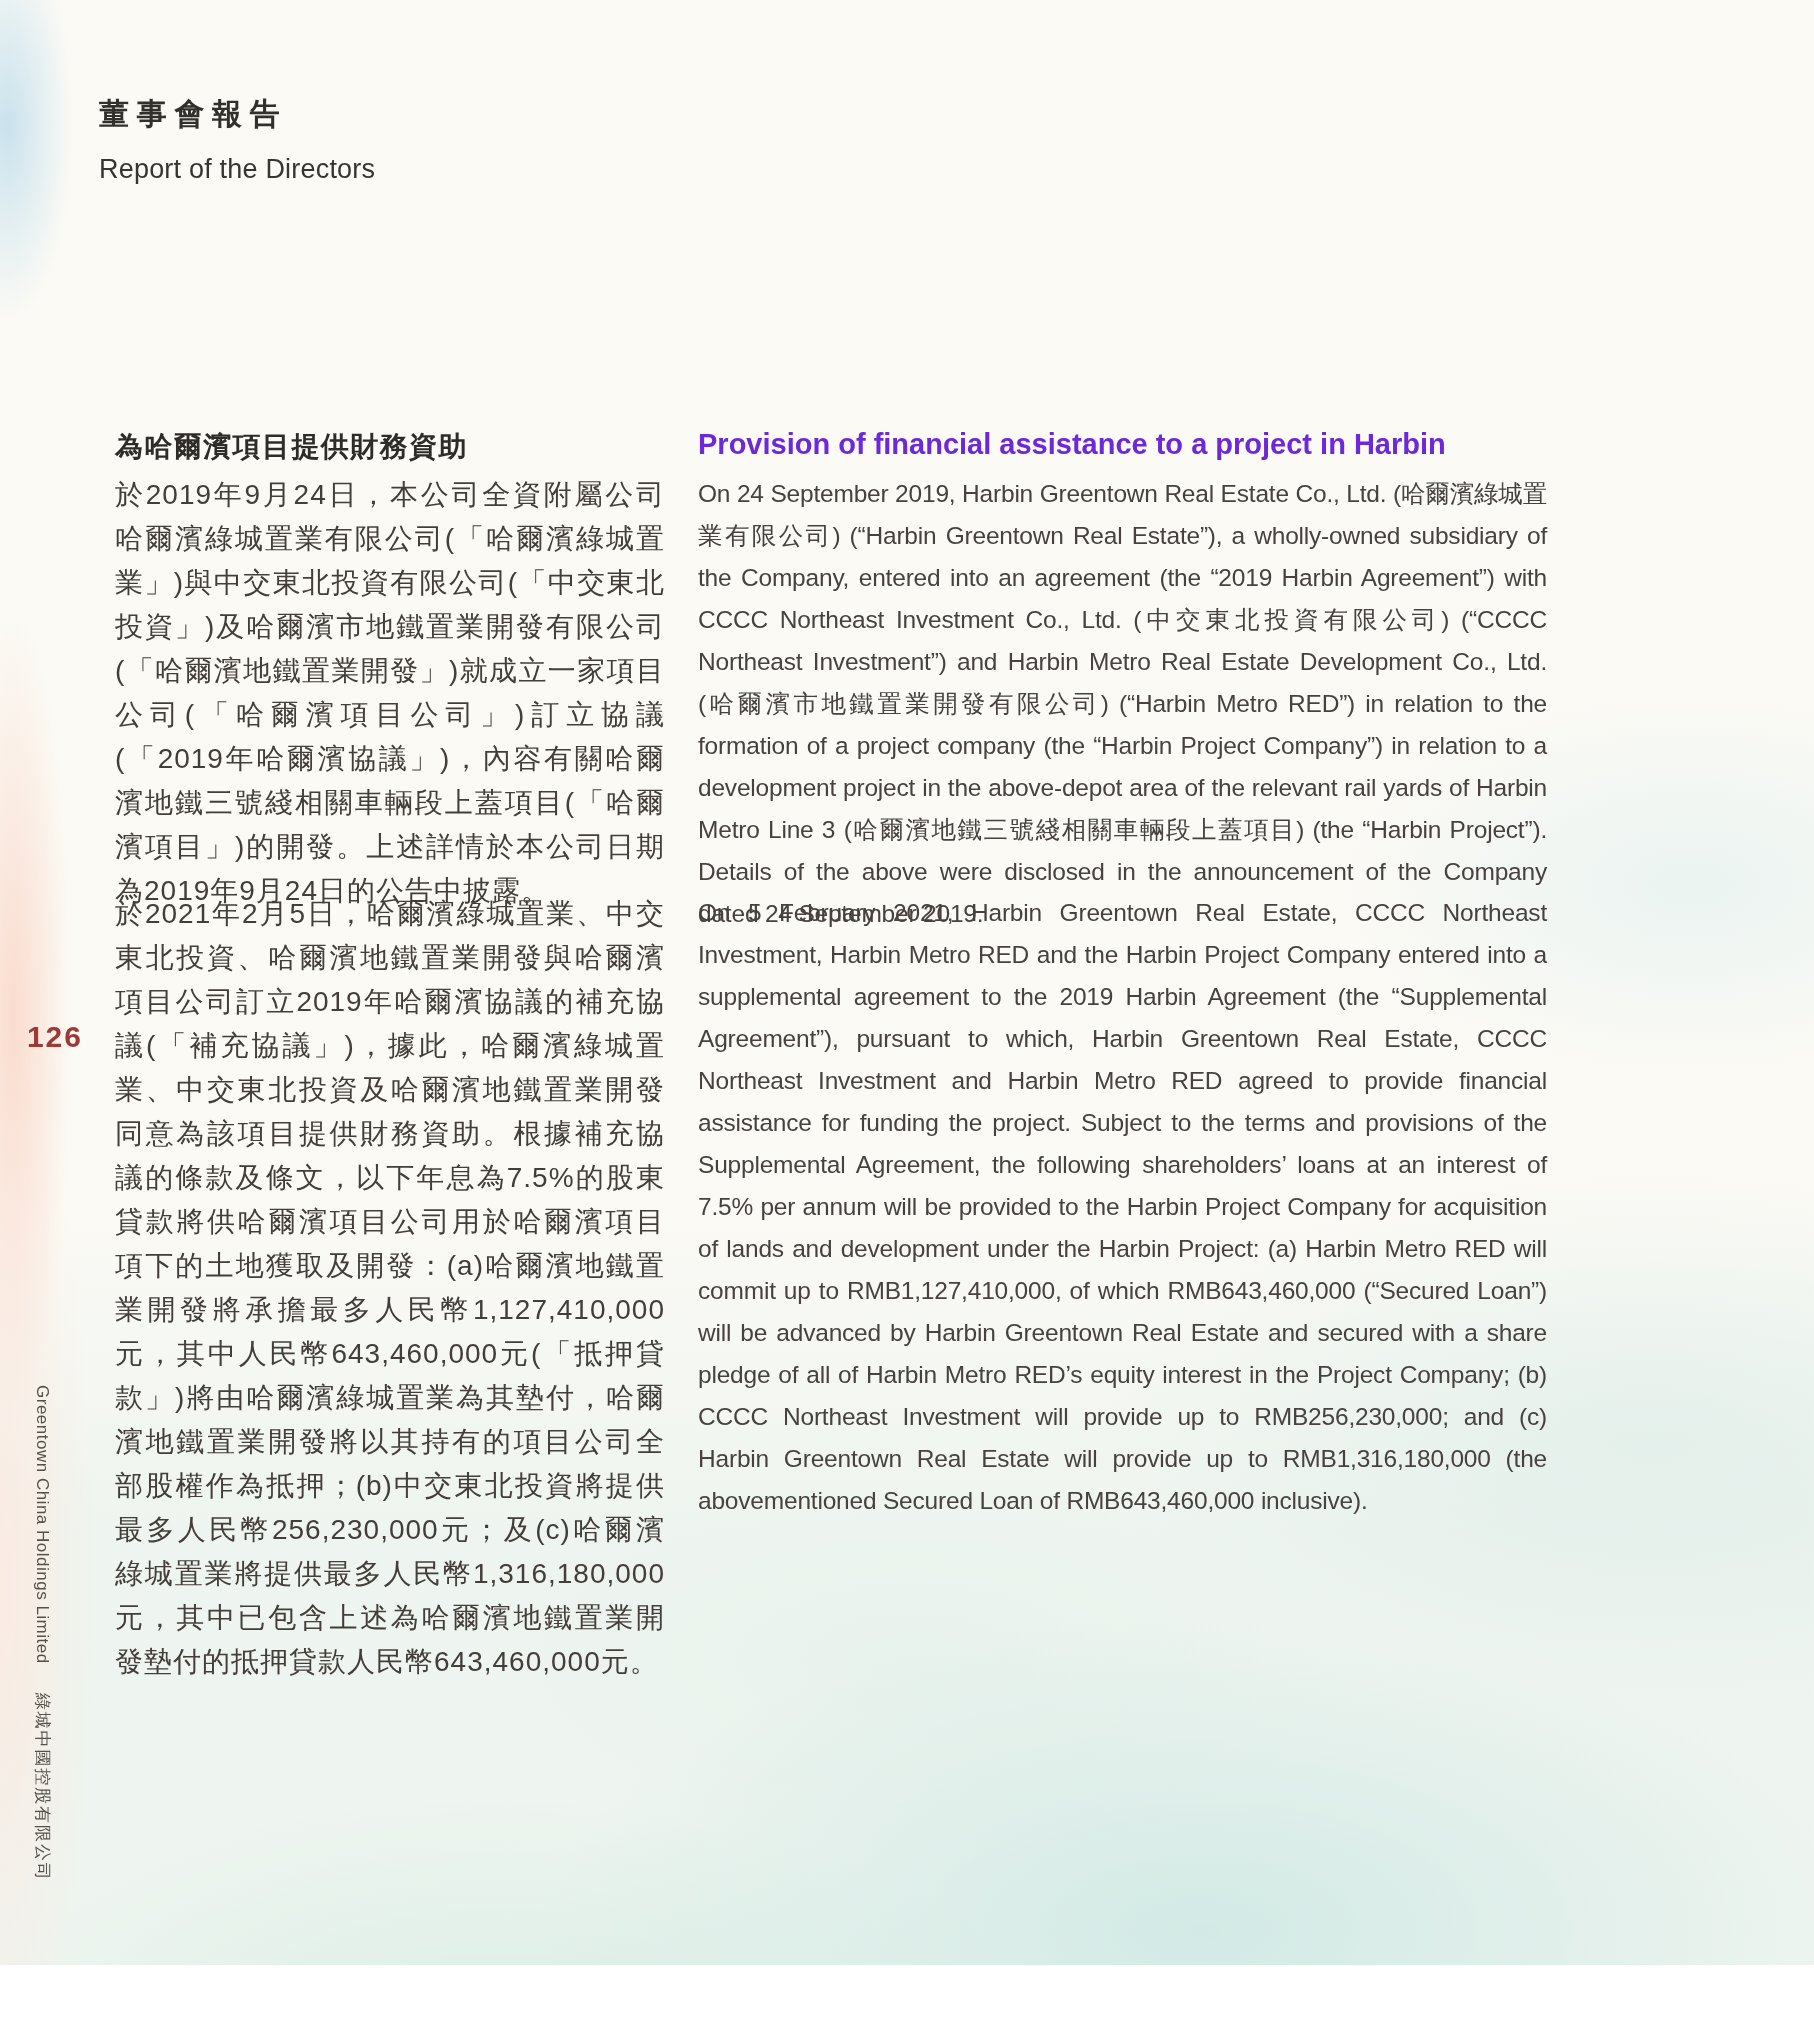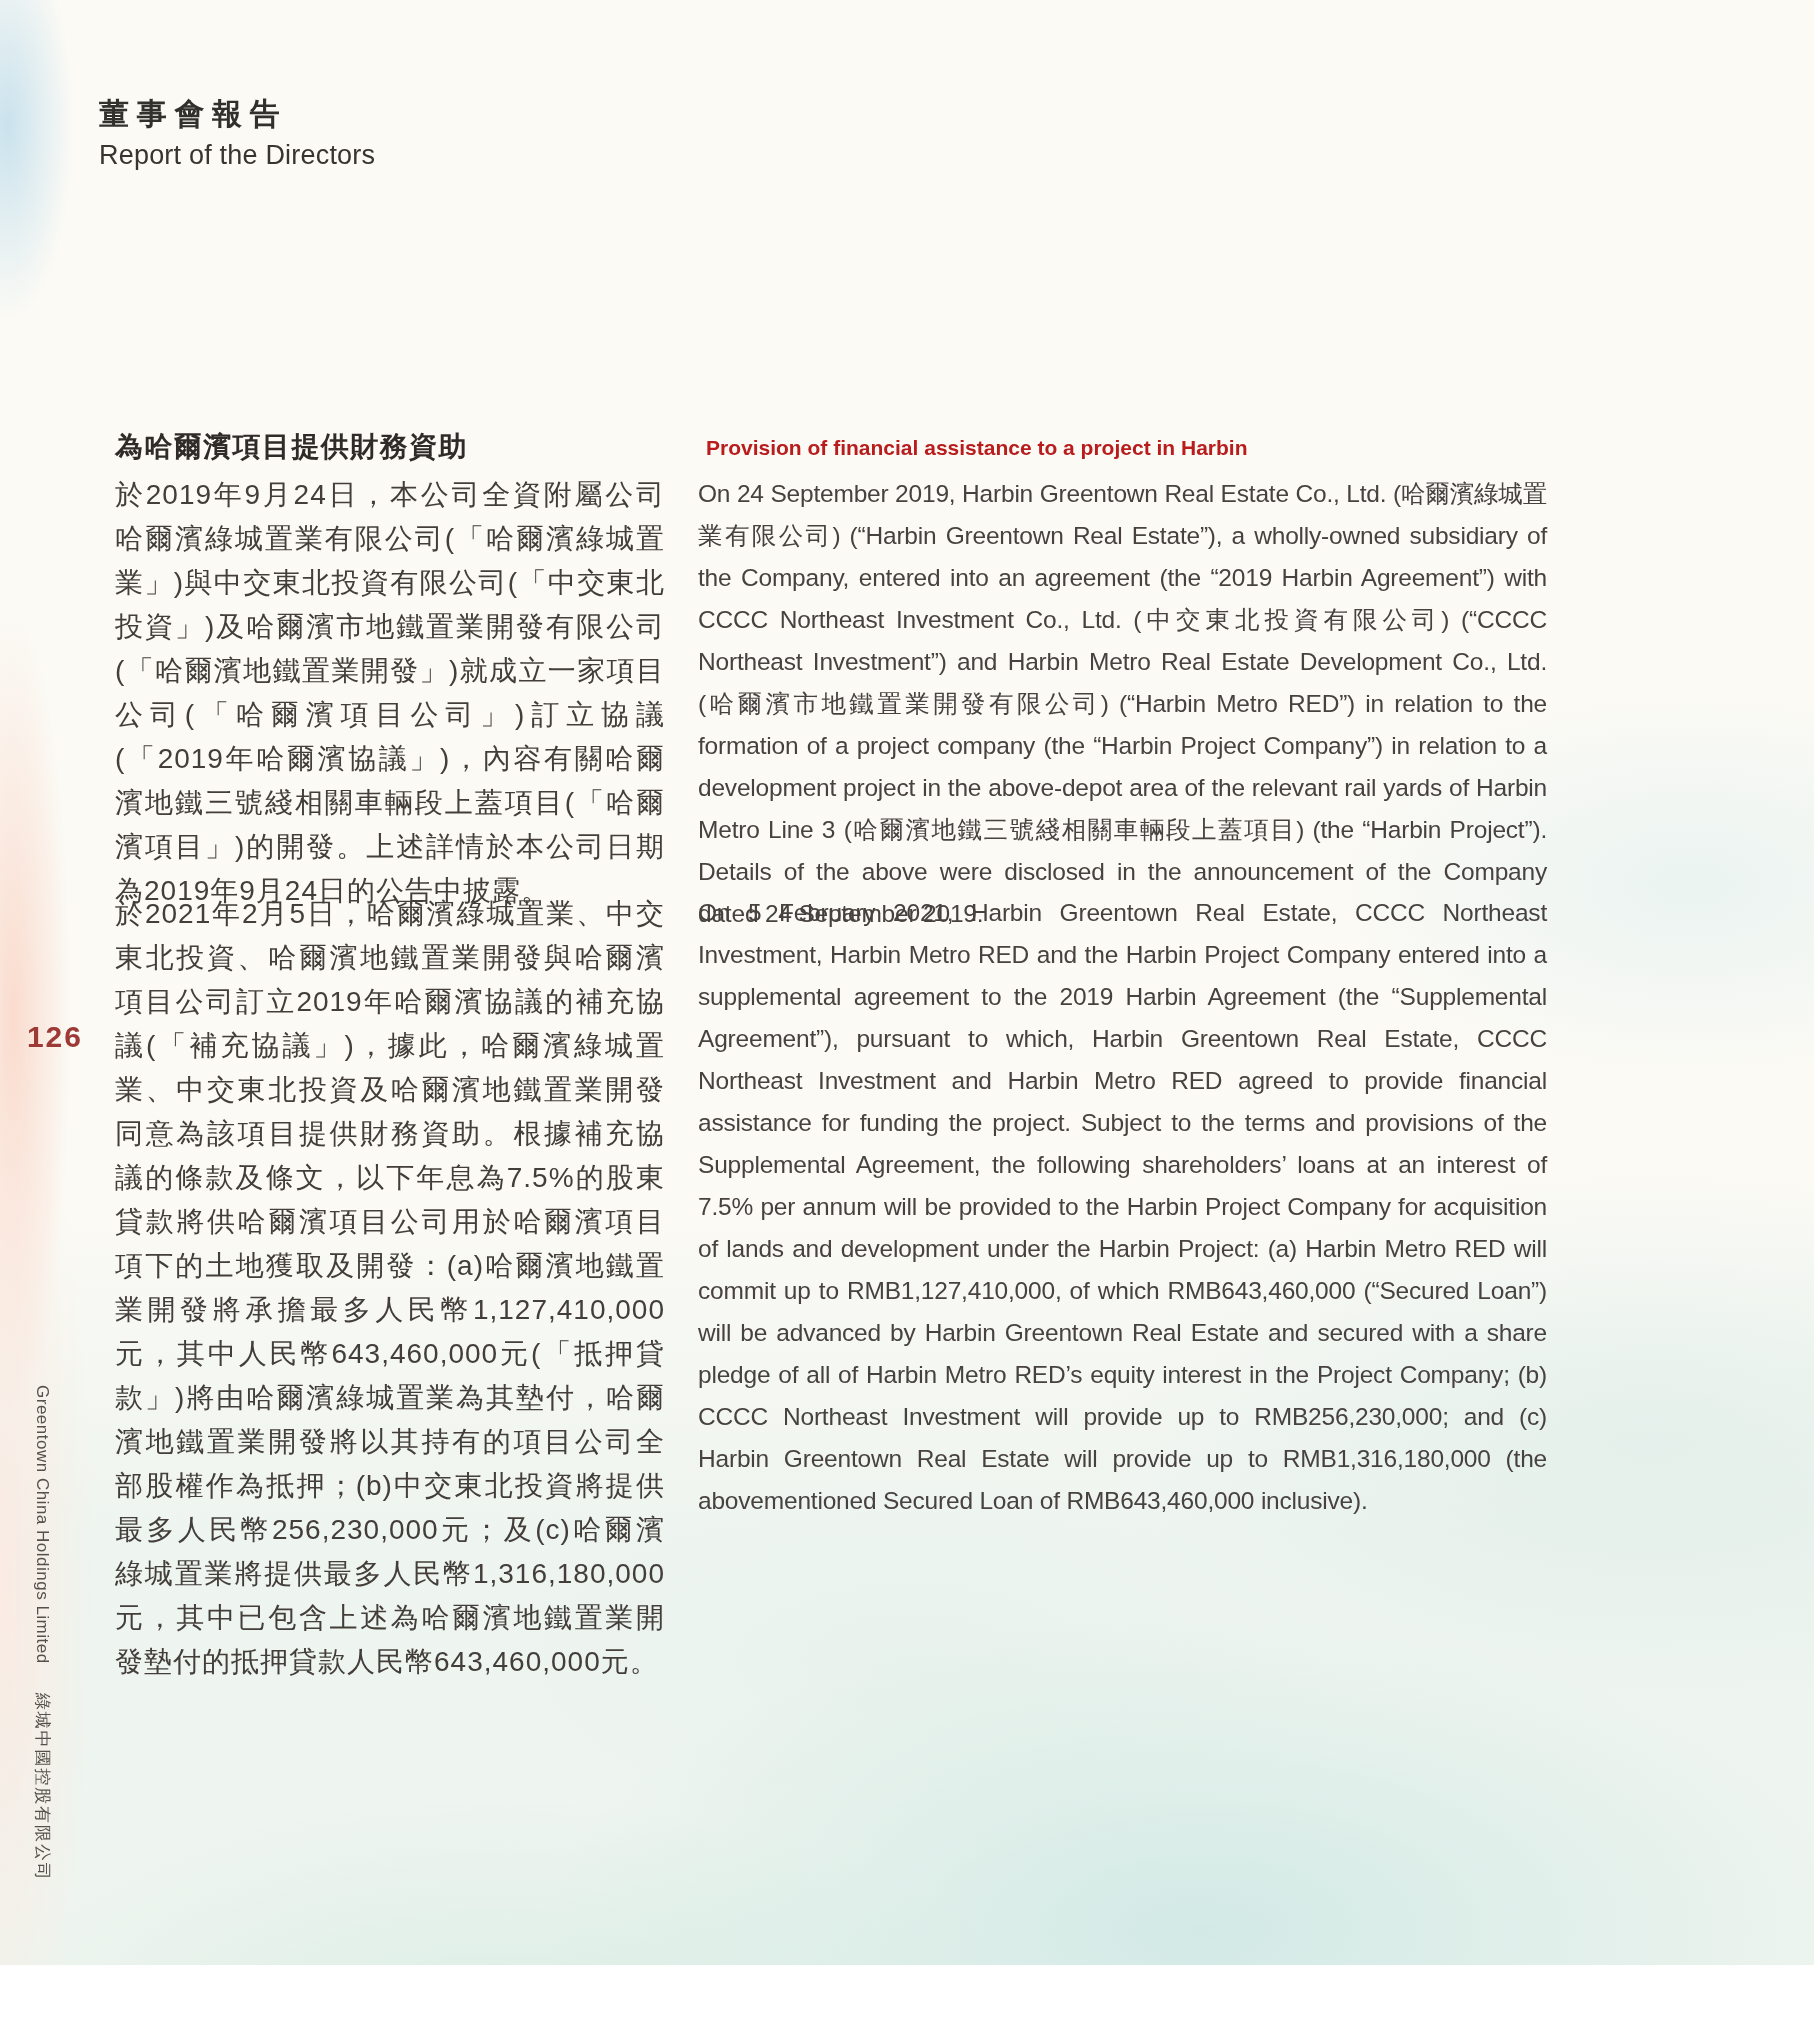--- a/index.html
+++ b/index.html
@@ -26,21 +26,21 @@
       radial-gradient(ellipse 624px 269px at 913px 1662px,  rgba(226,240,234,0.5),  rgba(226,240,234,0) 70%),
       linear-gradient(to bottom, rgba(0,0,0,0) 62%, rgba(219,236,230,0.4) 78%, rgba(226,239,233,0.5) 100%);
   }
   .header { position: absolute; left: 99px; top: 94px; }
   .title-zh {
     font-family: "Liberation Serif", serif;
     font-size: 30px; font-weight: bold; letter-spacing: 7.7px;
     color: #32302d;
   }
   .title-en {
-    margin-top: 5px;
+    margin-top: 19px;
     font-size: 27px; font-weight: normal; letter-spacing: 0.2px;
     color: #383431;
   }
   .page-number {
     position: absolute; left: 27px; top: 1020px;
     font-size: 30px; font-weight: bold; color: #9d3a36; letter-spacing: 1.9px;
   }
   .vertical-name {
     position: absolute; left: 54px; top: 1385px;
     width: 615px;
@@ -49,22 +49,22 @@
     white-space: nowrap;
   }
   .vertical-name .cjk { margin-left: 29px; letter-spacing: 1.9px; }
   .col-zh { position: absolute; left: 115px; width: 550px; }
   .col-en { position: absolute; left: 698px; width: 849px; }
   .heading-zh {
     top: 428px; font-size: 28px; font-weight: bold; color: #2e2b28;
     letter-spacing: 1.4px; margin: 0;
   }
   .heading-en {
-    top: 428px; font-size: 21px; font-weight: bold; color: #b91c1c;
-    letter-spacing: 0px; margin: 8px;
+    top: 428px; font-size: 29px; font-weight: bold; color: #6d28d9;
+    letter-spacing: 0px; margin: 0;
   }
   .p { margin: 0; text-align: justify; }
   .p-zh {
     font-size: 28px; line-height: 44px; letter-spacing: 1px;
     color: #433e3a; text-justify: inter-ideograph;
   }
   .p-en {
     font-size: 24.5px; line-height: 42px; letter-spacing: -0.2px;
     color: #474240;
   }

